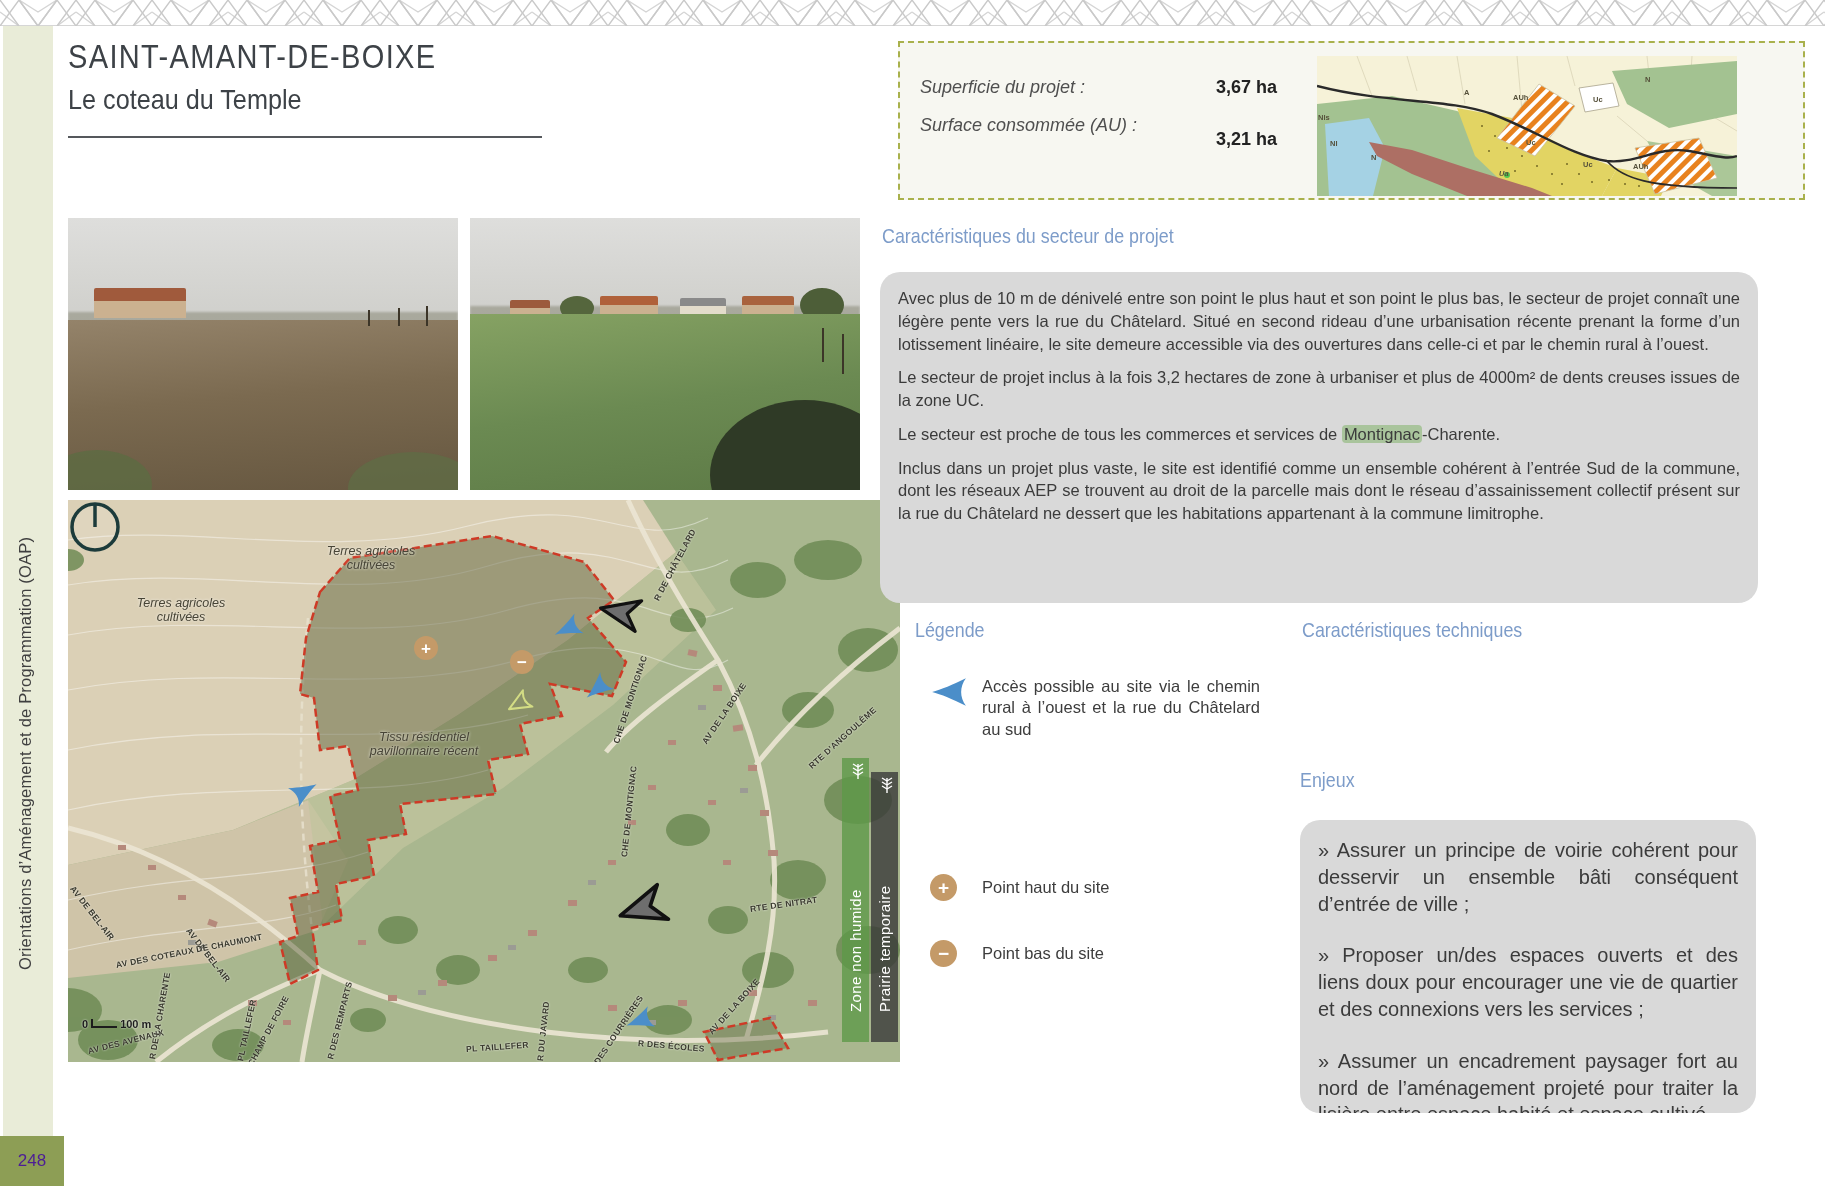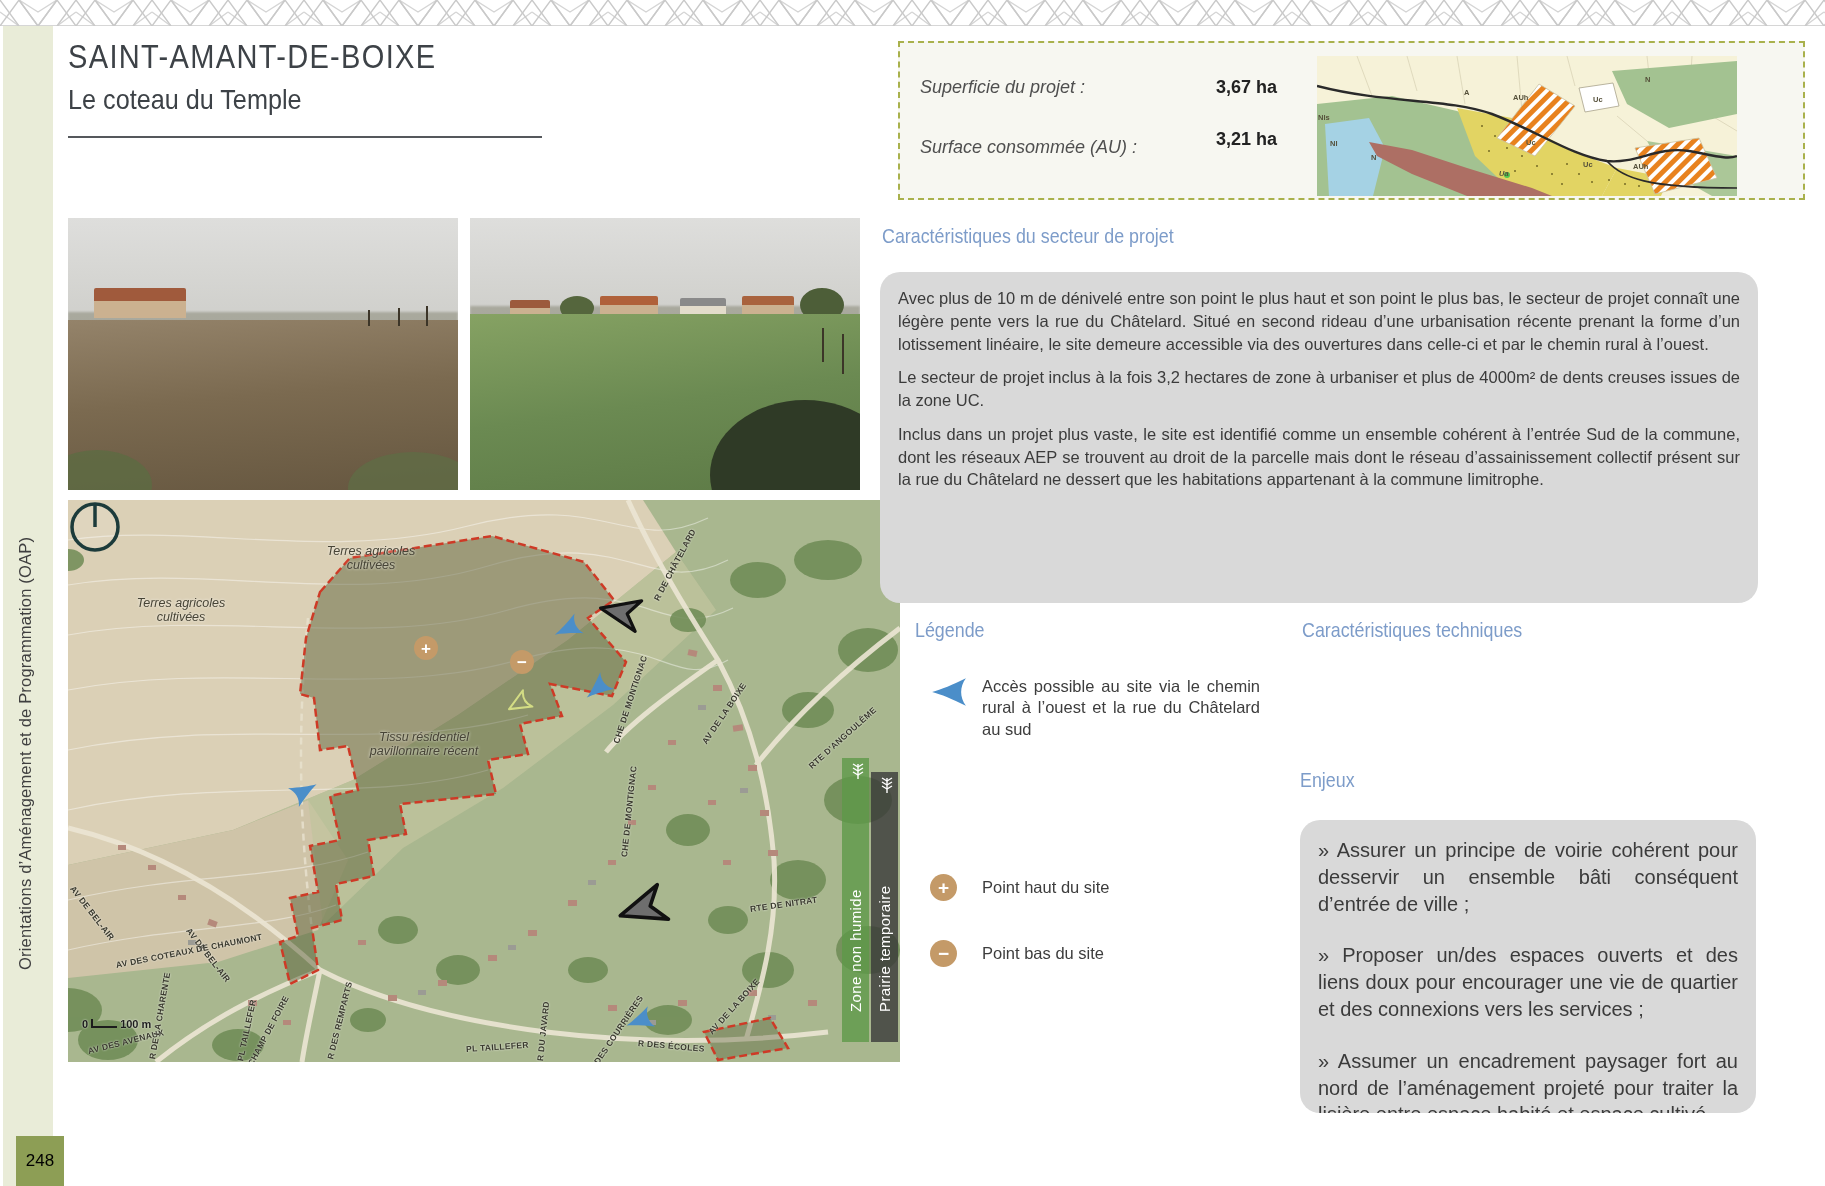--- a/index.html
+++ b/index.html
@@ -7,22 +7,22 @@
         font-family:"Liberation Sans",sans-serif;color:#3d3d3d;}
 
   
   .top-pattern{position:absolute;left:0;top:0;width:1825px;height:26px;}
 
   
   .side-strip{position:absolute;left:3px;top:26px;width:50px;height:1160px;background:#e9ecd8;}
   .side-label{position:absolute;left:16px;top:520px;height:450px;writing-mode:vertical-rl;
       transform:rotate(180deg);font-size:16.5px;color:#3f3f3f;letter-spacing:.2px;
       display:flex;align-items:center;white-space:nowrap;}
-  .page-num{position:absolute;left:16px;top:1136px;width:48px;height:50px;background:#8d9e55;
-      color:#000000;font-size:17px;display:flex;align-items:center;justify-content:center;}
+  .page-num{position:absolute;left:0;top:1136px;width:64px;height:50px;background:#8d9e55;
+      color:#4c1d95;font-size:17px;display:flex;align-items:center;justify-content:center;}
 
   
   .title{position:absolute;left:68px;top:38px;margin:0;font-size:33px;font-weight:500;
       color:#3d4247;letter-spacing:1.5px;transform:scaleX(.88);transform-origin:left top;white-space:nowrap;}
   .subtitle{position:absolute;left:68px;top:84px;margin:0;font-size:28px;font-weight:400;
       color:#3d4247;transform:scaleX(.9);transform-origin:left top;white-space:nowrap;}
   .title-rule{position:absolute;left:68px;top:136px;width:474px;height:2px;background:#55585c;}
 
   
   .info-box{position:absolute;left:898px;top:41px;width:907px;height:159px;
@@ -118,21 +118,21 @@
 
   <h1 class="title">SAINT-AMANT-DE-BOIXE</h1>
   <h2 class="subtitle">Le coteau du Temple</h2>
   <div class="title-rule"></div>
 
   <div class="info-box">
     <div class="info-row" style="top:34px;">
       <span class="info-label">Superficie du projet :</span>
     </div>
     <span class="info-value" style="left:316px;top:34px;">3,67 ha</span>
-    <div class="info-row" style="top:94px;">
+    <div class="info-row" style="top:72px;">
       <span class="info-label">Surface consommée (AU) :</span>
     </div>
     <span class="info-value" style="left:316px;top:86px;">3,21 ha</span>
 
     <div class="mini-map">
       <svg width="420" height="140" viewBox="0 0 420 140" xmlns="http://www.w3.org/2000/svg">
         <defs>
           <pattern id="hatch" width="9" height="9" patternUnits="userSpaceOnUse" patternTransform="rotate(45)">
             <rect width="9" height="9" fill="#ffffff"></rect>
             <rect width="5" height="9" fill="#e8821e"></rect>
@@ -404,20 +404,21 @@
 
     <div class="map-scale">
       <span>0</span><span class="bar"></span><span>100 m</span>
     </div>
   </div>
 
   <h3 class="blue-h" style="left:882px;top:224px;">Caractéristiques du secteur de projet</h3>
   <div class="gray-box char-box">
     <p>Avec plus de 10 m  de dénivelé entre son point le plus haut et son point le plus bas, le secteur de projet connaît une légère pente vers la rue du Châtelard. Situé en second rideau d’une urbanisation récente prenant la forme d’un lotissement linéaire, le site demeure accessible via des ouvertures dans celle-ci et par le chemin rural à l’ouest.</p>
     <p>Le secteur de projet inclus à la fois 3,2 hectares de zone à urbaniser et plus de 4000m² de dents creuses issues de la zone UC.</p>
+    <p><span>Le secteur est proche de tous les commerces et services de </span><span class="hl">Montignac</span><span>-Charente.</span></p>
     <p>Inclus dans un projet plus vaste, le site est identifié comme un ensemble cohérent à l’entrée Sud de la commune, dont les réseaux AEP se trouvent au droit de la parcelle mais dont le réseau d’assainissement collectif présent sur la rue du Châtelard ne dessert que les habitations appartenant à la commune limitrophe.</p>
   </div>
 
   <h3 class="blue-h" style="left:915px;top:618px;">Légende</h3>
 
   <div class="legend-item" style="left:930px;top:676px;align-items:flex-start;">
     <span class="legend-icon">
       <svg width="38" height="32" viewBox="0 0 36 30" xmlns="http://www.w3.org/2000/svg">
         <path d="M34,2 C22,8 10,13 2,15 C10,17 22,22 34,28 C28,20 28,10 34,2 Z" fill="#4b8ec9"></path>
         </svg>

